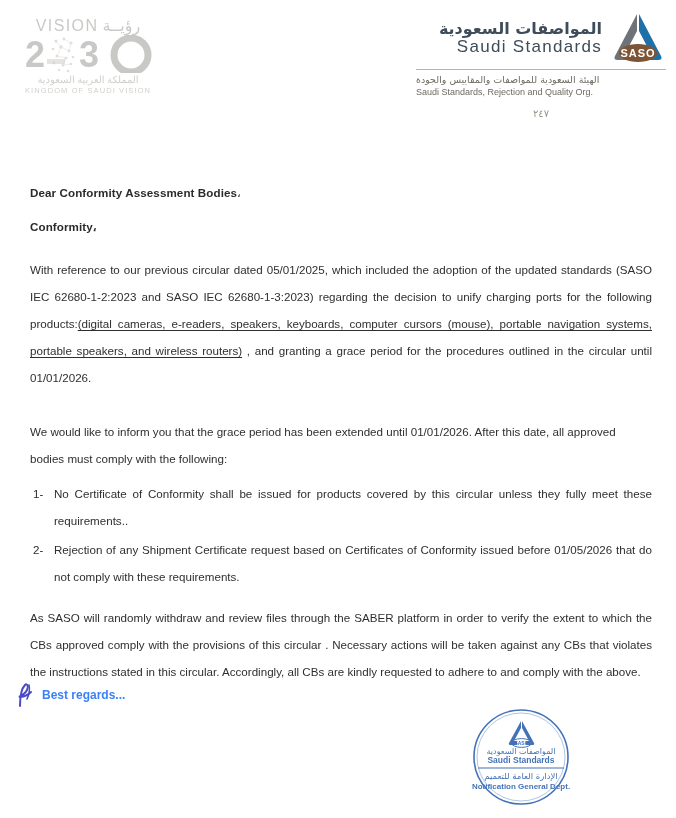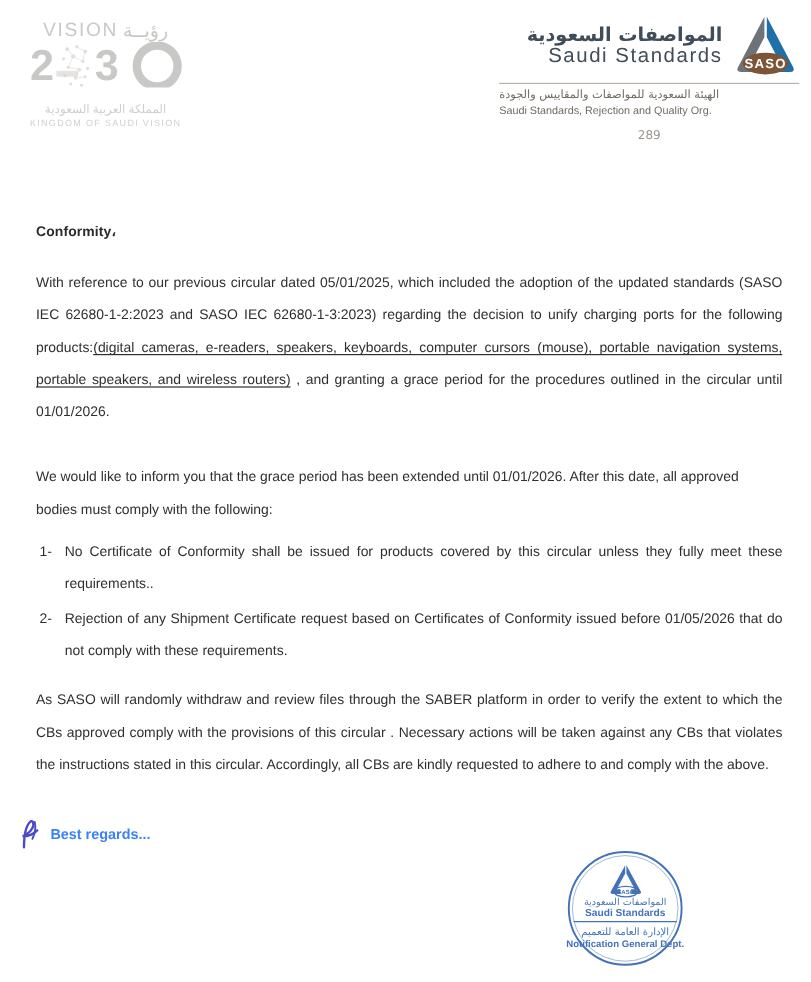--- a/index.html
+++ b/index.html
@@ -62,21 +62,21 @@
     height: 38px;
     margin-top: 1px;
   }
   .vision-2030 svg { display: block; margin: 0 auto; }
   .vision-ar-sub {
     font-family: Liberation Serif, serif;
     font-size: 10px;
     color: #b3b3ae;
     direction: rtl;
     line-height: 1.2;
-    margin-top: 13px;
+    margin-top: 1px;
   }
   .vision-en-sub {
     font-family: "Liberation Sans", sans-serif;
     font-size: 7.5px;
     letter-spacing: 1.1px;
     color: #b3b3ae;
     line-height: 1.2;
   }
 
   
@@ -286,26 +286,29 @@
           <path d="M29 2 L51 44 Q53 48 48 48 L32 48 L32 40 L40 40 L29 19 Z" fill="#1f6fa8"></path>
           <ellipse cx="28" cy="41" rx="19" ry="9" fill="#7d5435"></ellipse>
           <text x="28" y="45" text-anchor="middle" font-family="Liberation Sans, sans-serif" font-size="11" font-weight="bold" fill="#ffffff" letter-spacing="1">SASO</text>
         </svg>
       </div>
       <div class="saso-rule"></div>
       <div class="saso-sub">
         <div class="saso-ar-sub">الهيئة السعودية للمواصفات والمقاييس والجودة</div>
         <div class="saso-en-sub">Saudi Standards, Rejection and Quality Org.</div>
       </div>
-      <div class="saso-refnum">289</div>
+      <div class="saso-refnum">٢٤٧</div>
     </div>
   </div>
 
   <div class="doc-body">
 
+    <div class="salutation">
+      <span>Dear Conformity Assessment Bodies</span><span class="comma-ar">،</span>
+    </div>
 
     <div class="greeting">
       <span>Conformity</span><span class="comma-ar">،</span>
     </div>
 
     <p class="para"><span>With reference to our previous circular dated 05/01/2025, which included the adoption of the updated standards (SASO IEC 62680-1-2:2023 and SASO IEC 62680-1-3:2023) regarding the decision to unify charging ports for the following products:</span><span class="u">(digital cameras, e-readers, speakers, keyboards, computer cursors (mouse), portable navigation systems, portable speakers, and wireless routers)</span><span> , and granting a grace period for the procedures outlined in the circular until 01/01/2026.</span></p>
 
     <div class="gap-1"></div>
 
     <p class="para nojust">We would like to inform you that the grace period has been extended until 01/01/2026. After this date, all approved bodies must comply with the following:</p>

